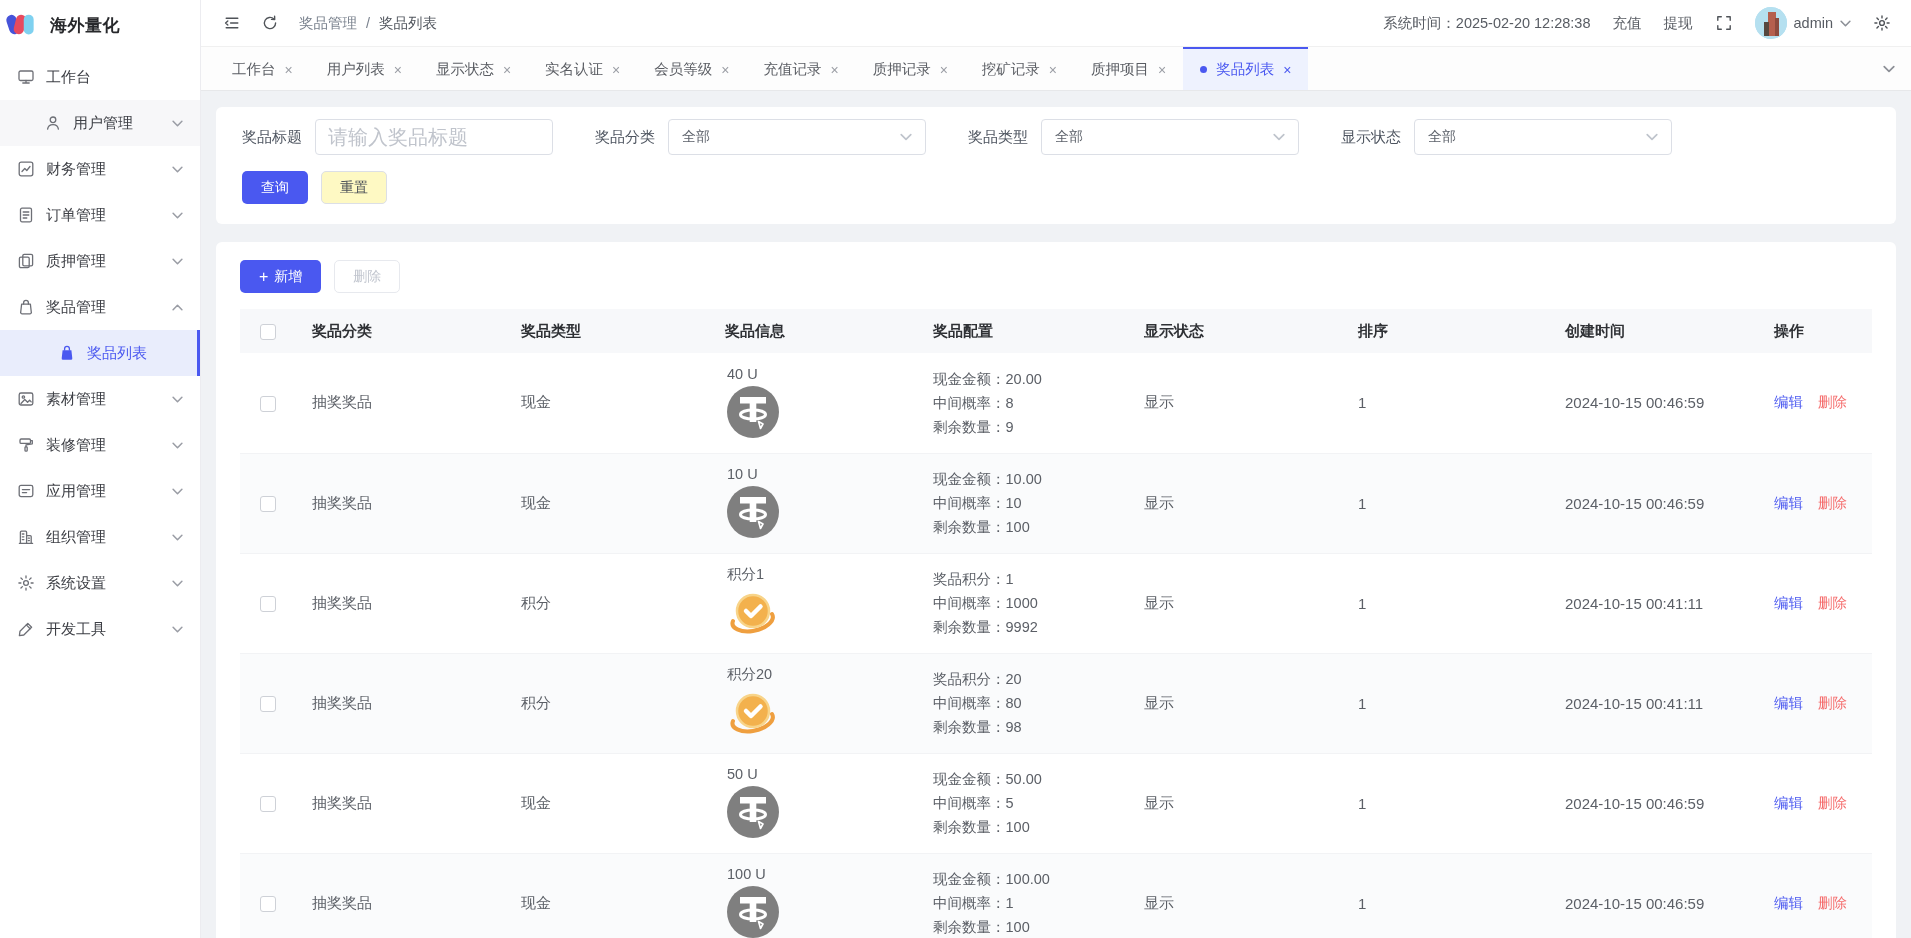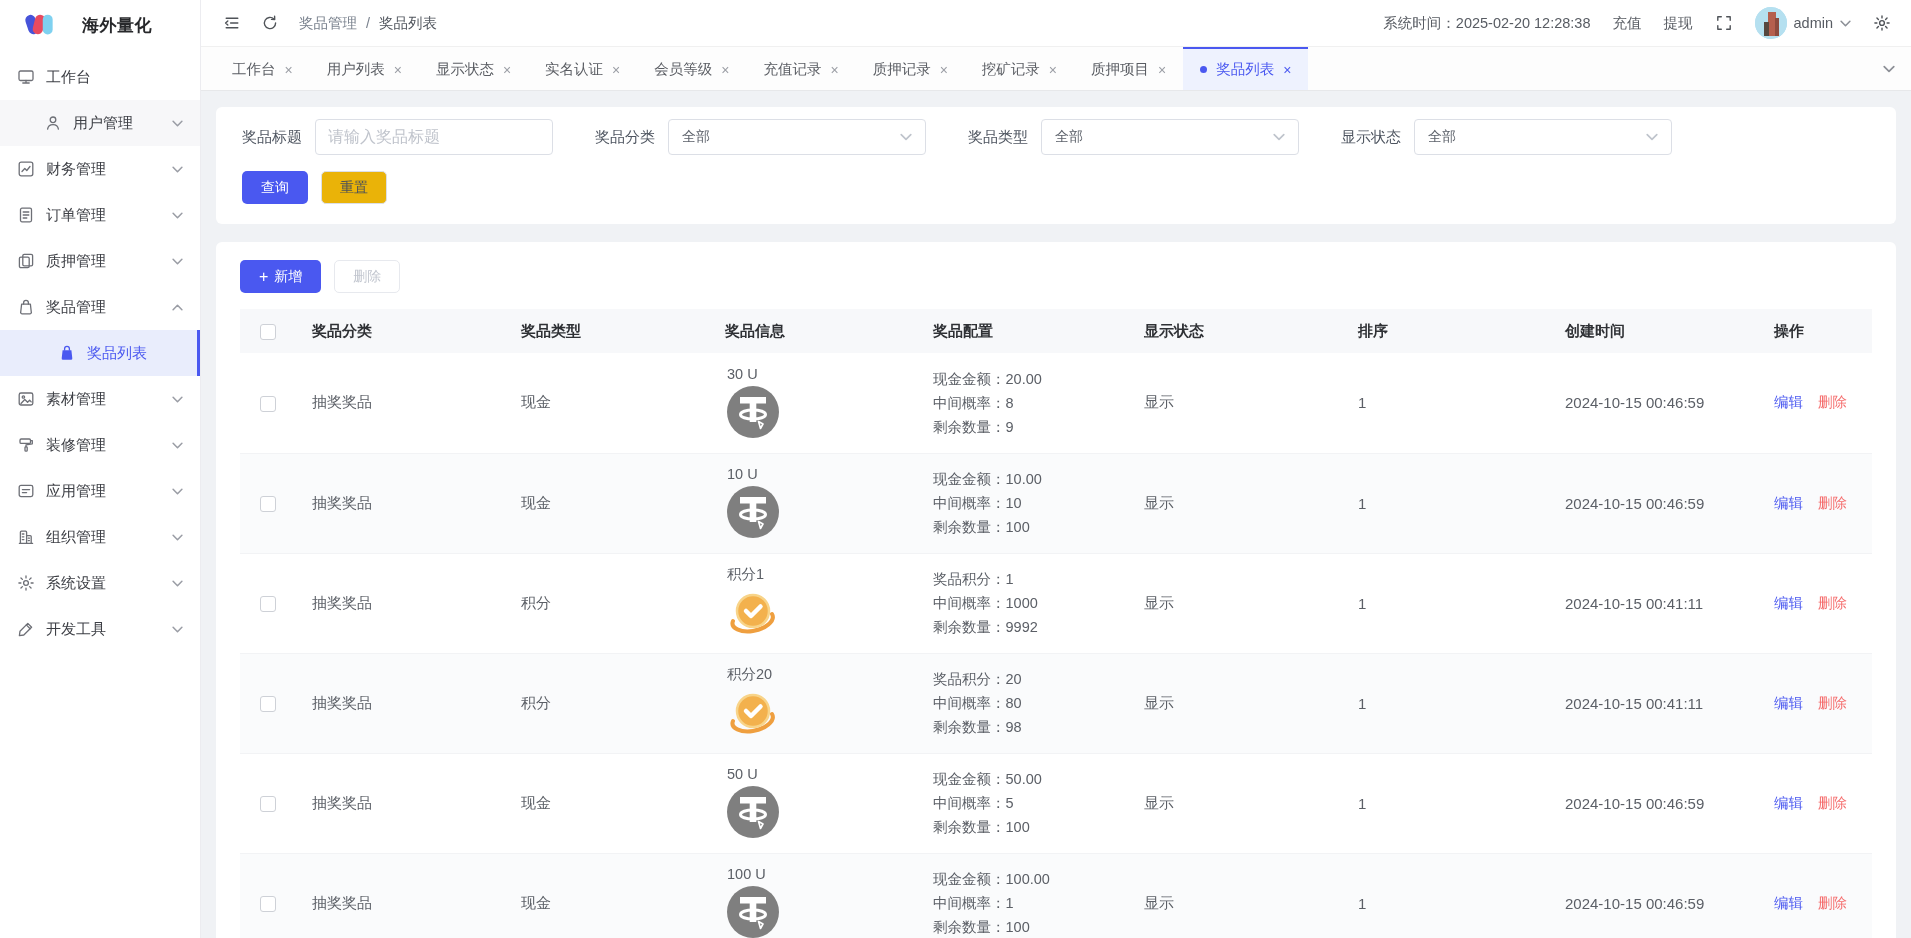--- a/index.html
+++ b/index.html
@@ -5,21 +5,21 @@
   * { margin:0; padding:0; box-sizing:border-box; }
   html,body { width:1911px; height:938px; }
   body {
     position:relative; overflow:hidden; background:#f0f2f5;
     font-family:"Liberation Sans","DejaVu Sans",sans-serif; color:#333;
   }
   svg { display:block; }
 
   
   .sidebar { position:absolute; left:0; top:0; bottom:0; width:201px; background:#fff; border-right:1px solid #ececf0; z-index:3; }
-  .logo { display:flex; align-items:center; gap:27px; height:50px; padding:0 23px; }
+  .logo { display:flex; align-items:center; gap:14px; height:50px; padding:0 4px; }
   .logo-name { font-size:17px; font-weight:700; color:#27282b; letter-spacing:.5px; }
   .menu { padding-top:4px; }
   .menu-item { display:flex; align-items:center; height:46px; padding:0 17px; font-size:15px; color:#3d3f45; cursor:pointer; position:relative; }
   .menu-item .mi { width:18px; height:18px; margin-right:11px; color:#6d6f76; flex:0 0 auto; }
   .menu-item .lbl { flex:1; white-space:nowrap; }
   .menu-item .chev { width:11px; height:7px; color:#9a9da5; }
   .chev svg { width:100%; height:100%; }
   .chev.up svg { transform:rotate(180deg); }
   .menu-item.shaded { background:#f7f7f9;padding-left:44px; }
   .menu-item.child { padding-left:58px; }
@@ -51,28 +51,28 @@
   .tab-dd svg { width:12px; height:8px; }
 
   
   .content { position:absolute; top:92px; left:0; right:0; bottom:0; padding:15px; overflow:hidden; }
   .card { background:#fff; border-radius:6px; }
 
   .filter-card { padding:12px 26px 20px; }
   .filter-row { display:flex; align-items:center; }
   .fgroup { display:flex; align-items:center; gap:13px; margin-right:42px; }
   .flabel { font-size:15px; color:#4e5560; white-space:nowrap; }
-  .finput { width:238px; height:36px; border:1px solid #dcdfe6; border-radius:4px; padding:0 12px; font-size:16px; color:#333; outline:none; font-family:inherit; }
+  .finput { width:238px; height:36px; border:1px solid #dcdfe6; border-radius:4px; padding:0 12px; font-size:20px; color:#333; outline:none; font-family:inherit; }
   .finput::placeholder { color:#c0c4cc; }
   .fselect { width:258px; height:36px; border:1px solid #dcdfe6; border-radius:4px; display:flex; align-items:center; justify-content:space-between; padding:0 13px; font-size:14px; color:#5d626b; cursor:pointer; background:#fff; }
   .fselect .chev { width:12px; height:8px; color:#bfc4cc; }
   .btn-row { margin-top:16px; display:flex; gap:13px; }
   .btn { height:33px; padding:0 18px; border-radius:5px; font-size:14px; display:inline-flex; align-items:center; gap:6px; cursor:pointer; border:1px solid transparent; font-family:inherit; white-space:nowrap; }
   .btn-primary { background:#4a58f0; color:#fff; }
-  .btn-plain { background:#eab308; border-color:#dcdfe6; color:#4d5259; }
+  .btn-plain { background:#fef9c3; border-color:#dcdfe6; color:#4d5259; }
   .btn-disabled { background:#fff; border-color:#e7e9ee; color:#c2c6cf; cursor:not-allowed; }
   .plus { font-size:16px; line-height:1; }
 
   .table-card { margin-top:18px; padding:18px 24px; min-height:780px; }
   .table-toolbar { display:flex; gap:13px; margin-bottom:16px; }
 
   table { width:100%; border-collapse:collapse; table-layout:fixed; }
   thead th { background:#f7f8fa; height:44px; text-align:left; padding:0 16px; font-size:15px; color:#2f3135; font-weight:700; }
   thead th.cb, td.cb { text-align:center; padding:0; }
   tbody td { height:100px; padding:10px 16px; font-size:15px; color:#5b5f66; border-bottom:1px solid #f2f3f5; vertical-align:middle; }
@@ -478,21 +478,21 @@
             <th>操作</th>
           </tr>
         </thead>
         <tbody>
 
           <tr>
             <td class="cb"><span class="cbx"></span></td>
             <td>抽奖奖品</td>
             <td>现金</td>
             <td>
-              <div class="info-title">30 U</div>
+              <div class="info-title">40 U</div>
               <svg class="coin" viewBox="0 0 56 56">
                   <circle cx="28" cy="28" r="26" fill="#7f7f7f"></circle>
                   <rect x="15" y="13" width="26" height="6.5" fill="#fff"></rect>
                   <rect x="24.7" y="13" width="6.6" height="25" fill="#fff"></rect>
                   <ellipse cx="28" cy="30.5" rx="12.5" ry="4.6" fill="none" stroke="#fff" stroke-width="3"></ellipse>
                   <path d="M33.5 37.5l4.5 2.5-2.5 4.5z" fill="none" stroke="#fff" stroke-width="1.6" stroke-linejoin="round"></path>
                 </svg>
             </td>
             <td class="cfg">
               <div>现金金额：20.00</div>

